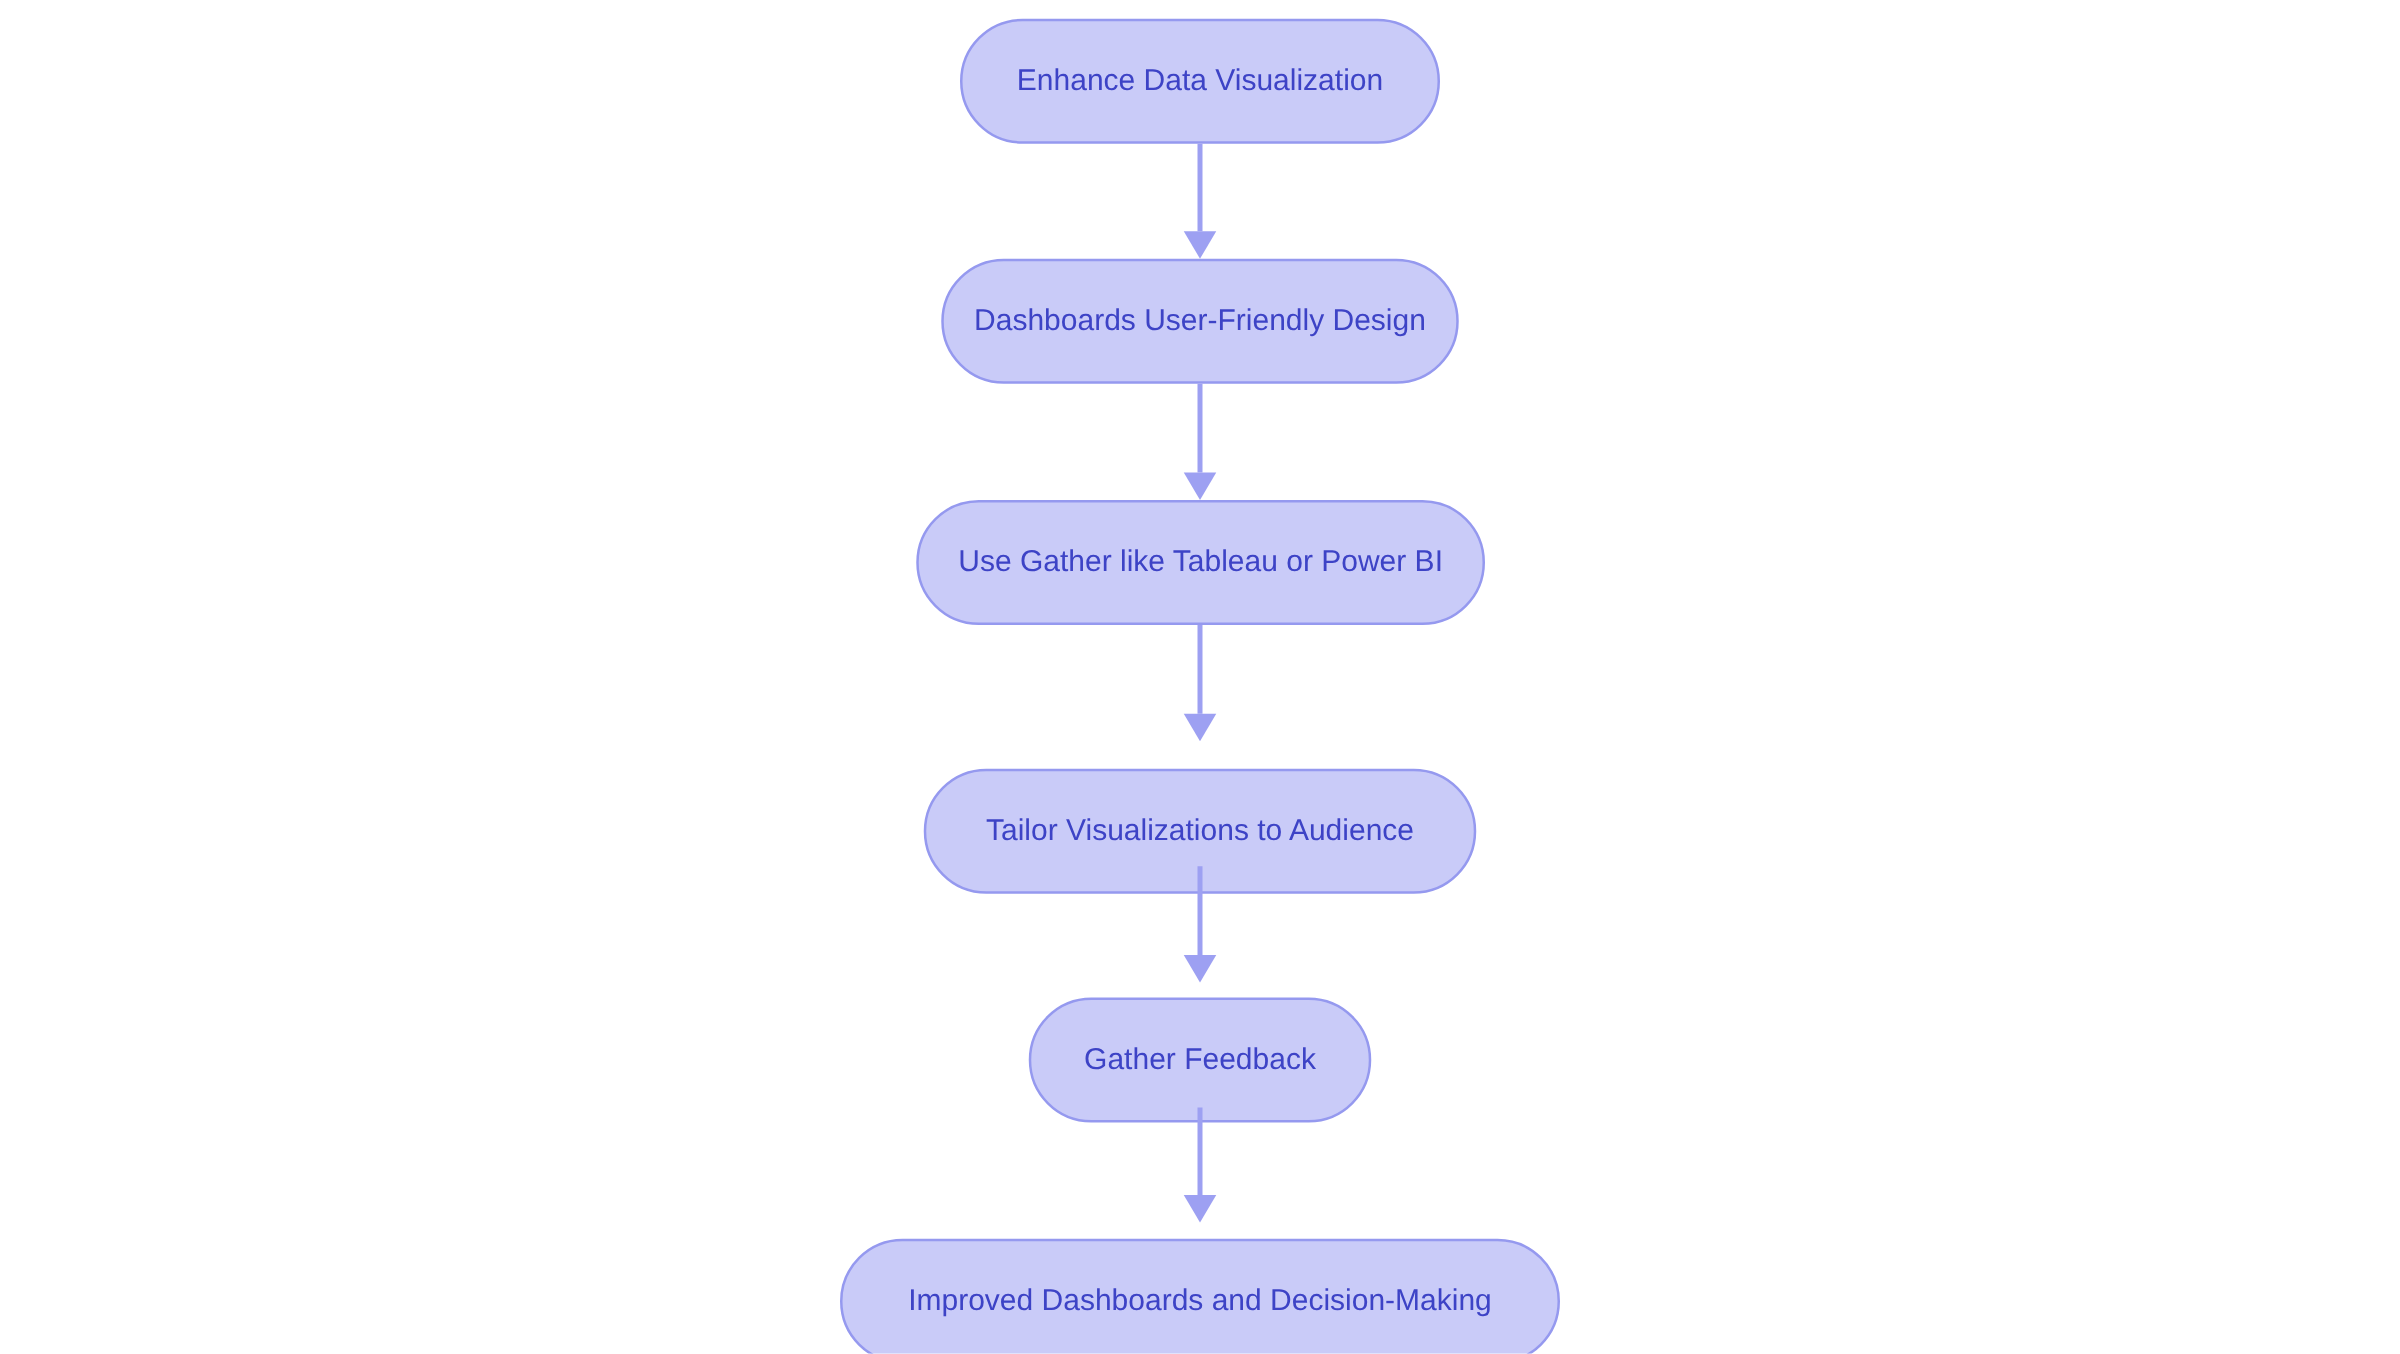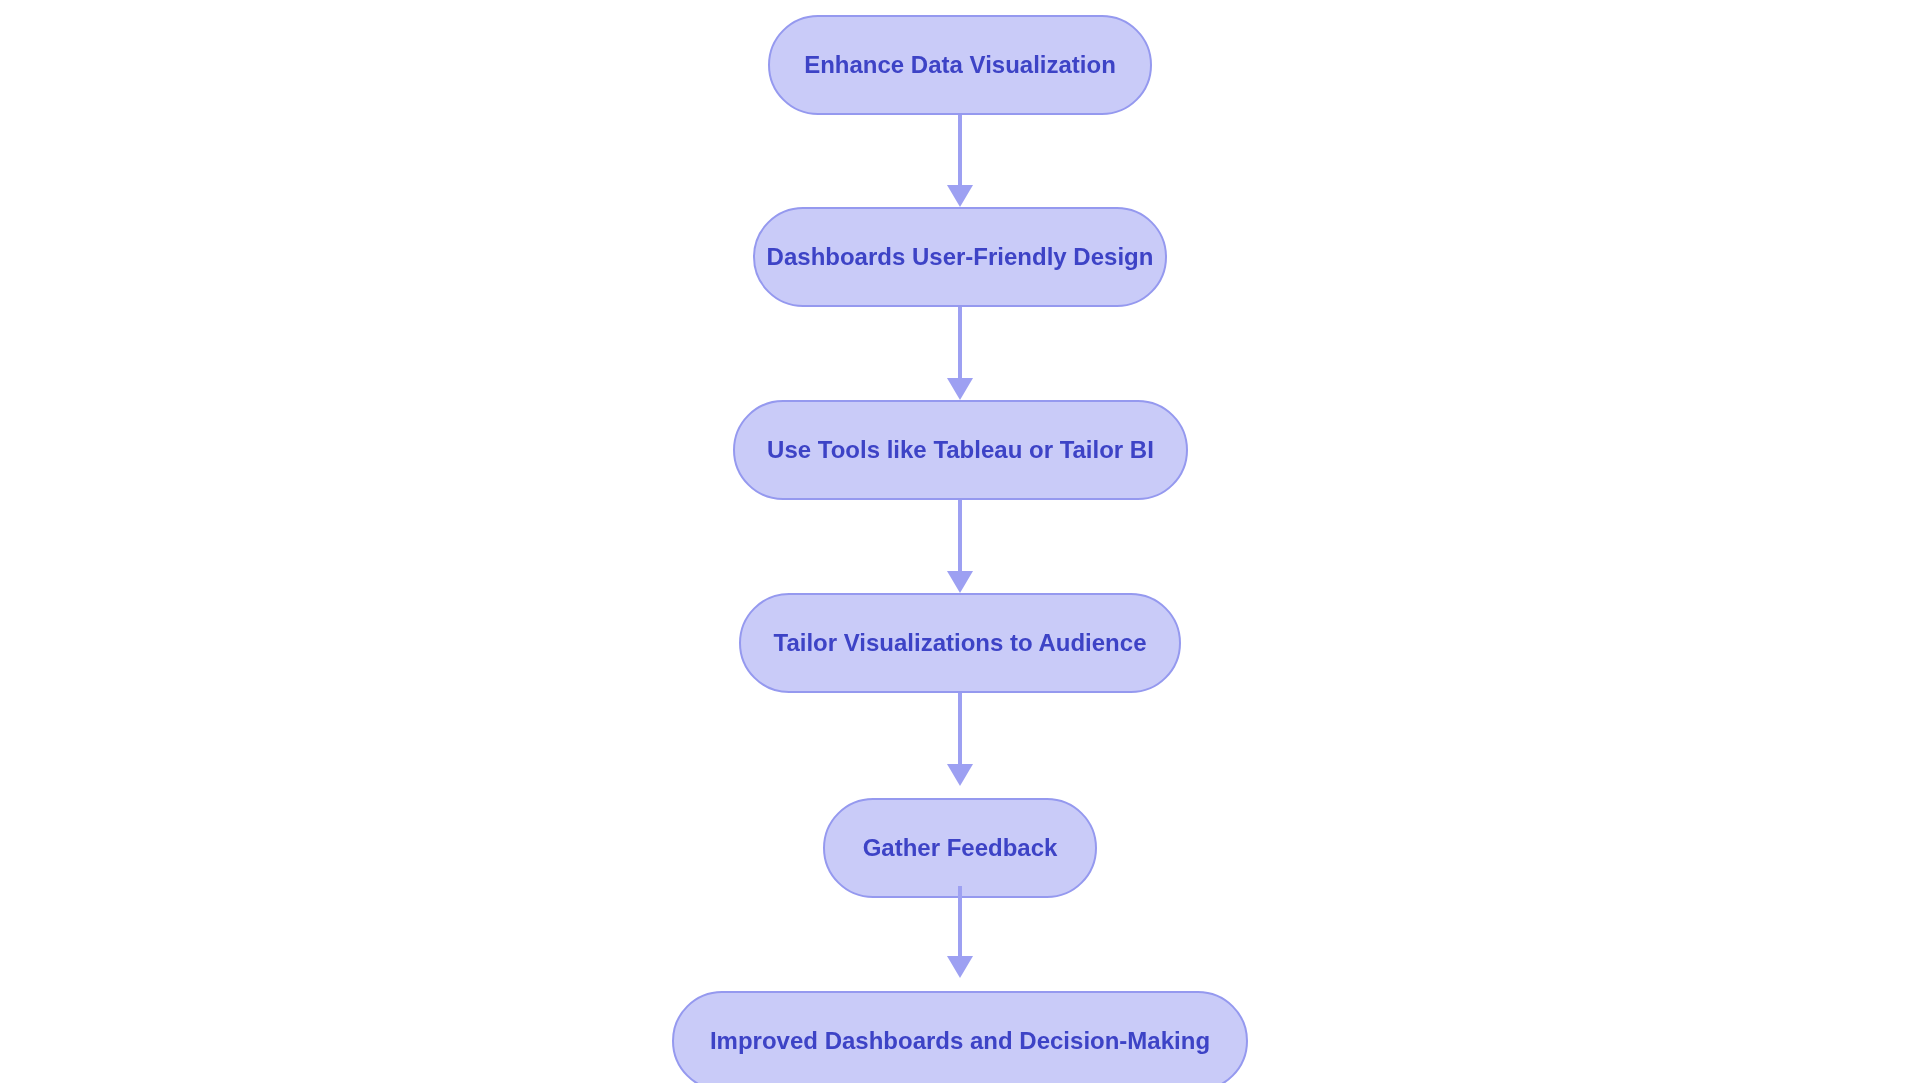--- a/index.html
+++ b/index.html
@@ -7,21 +7,20 @@
     padding: 0;
     background: #ffffff;
     font-family: "Liberation Sans", sans-serif;
   }
   .canvas {
     position: relative;
     width: 1920px;
     height: 1083px;
     background: var(--bg, #ffffff);
     overflow: hidden;
-    font-weight: bold;
   }
   .flow-node {
     position: absolute;
     height: 100px;
     box-sizing: border-box;
     background: var(--node-fill, #c9cbf8);
     border: 2px solid var(--node-border, #9599ef);
     border-radius: 50px;
     display: flex;
     align-items: center;
@@ -71,29 +70,29 @@
   <div class="flow-node" style="left:753px; top:207px; width:414px;">
     <span class="node-label">Dashboards User-Friendly Design</span>
   </div>
 
   <div class="flow-arrow" style="left:947px; top:307px; height:93px;">
     <div class="shaft"></div>
     <div class="head"></div>
   </div>
 
   <div class="flow-node" style="left:733px; top:400px; width:455px;">
-    <span class="node-label">Use Tools like Tableau or Tailor BI</span>
+    <span class="node-label">Use Gather like Tableau or Power BI</span>
   </div>
 
   <div class="flow-arrow" style="left:947px; top:500px; height:93px;">
     <div class="shaft"></div>
     <div class="head"></div>
   </div>
 
-  <div class="flow-node" style="left:739px; top:593px; width:442px;">
+  <div class="flow-node" style="left:739px; top:615px; width:442px;">
     <span class="node-label">Tailor Visualizations to Audience</span>
   </div>
 
   <div class="flow-arrow" style="left:947px; top:693px; height:93px;">
     <div class="shaft"></div>
     <div class="head"></div>
   </div>
 
   <div class="flow-node" style="left:823px; top:786px; width:274px;margin-top:12px;">
     <span class="node-label">Gather Feedback</span>

